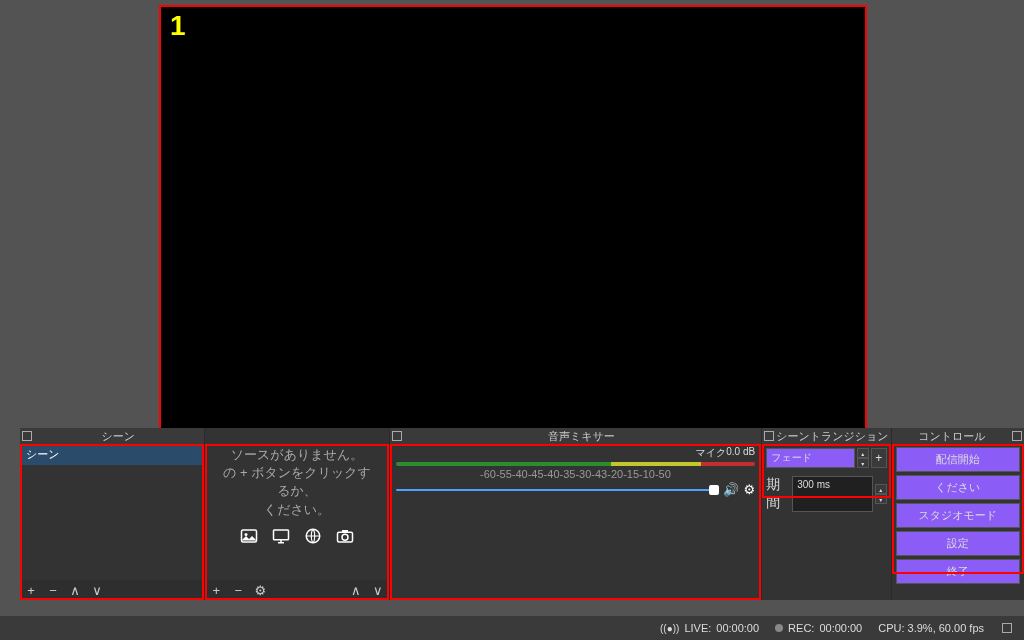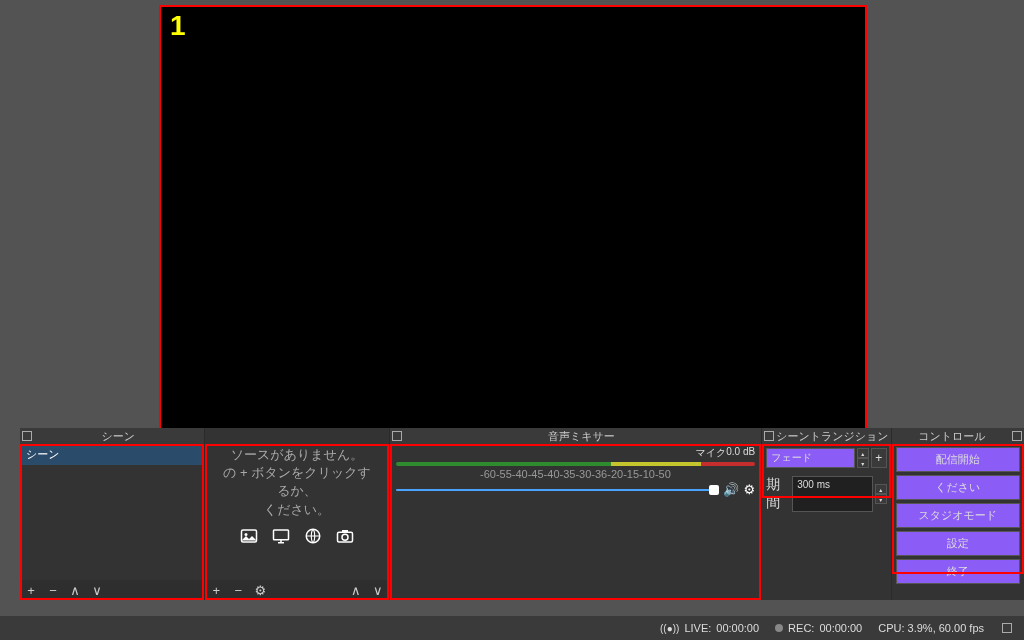--- a/index.html
+++ b/index.html
@@ -124,21 +124,21 @@
         </div>
         <div class="meter"></div>
         <div class="ticks">
           <span>-60</span>
             <span>-55</span>
             <span>-40</span>
             <span>-45</span>
             <span>-40</span>
             <span>-35</span>
             <span>-30</span>
-            <span>-36</span>
+            <span>-43</span>
             <span>-20</span>
             <span>-15</span>
             <span>-10</span>
             <span>-5</span>
             <span>0</span>
         </div>
         <div class="slider-row">
           <div class="slider-track">
               <div class="slider-thumb"></div>
             </div>

